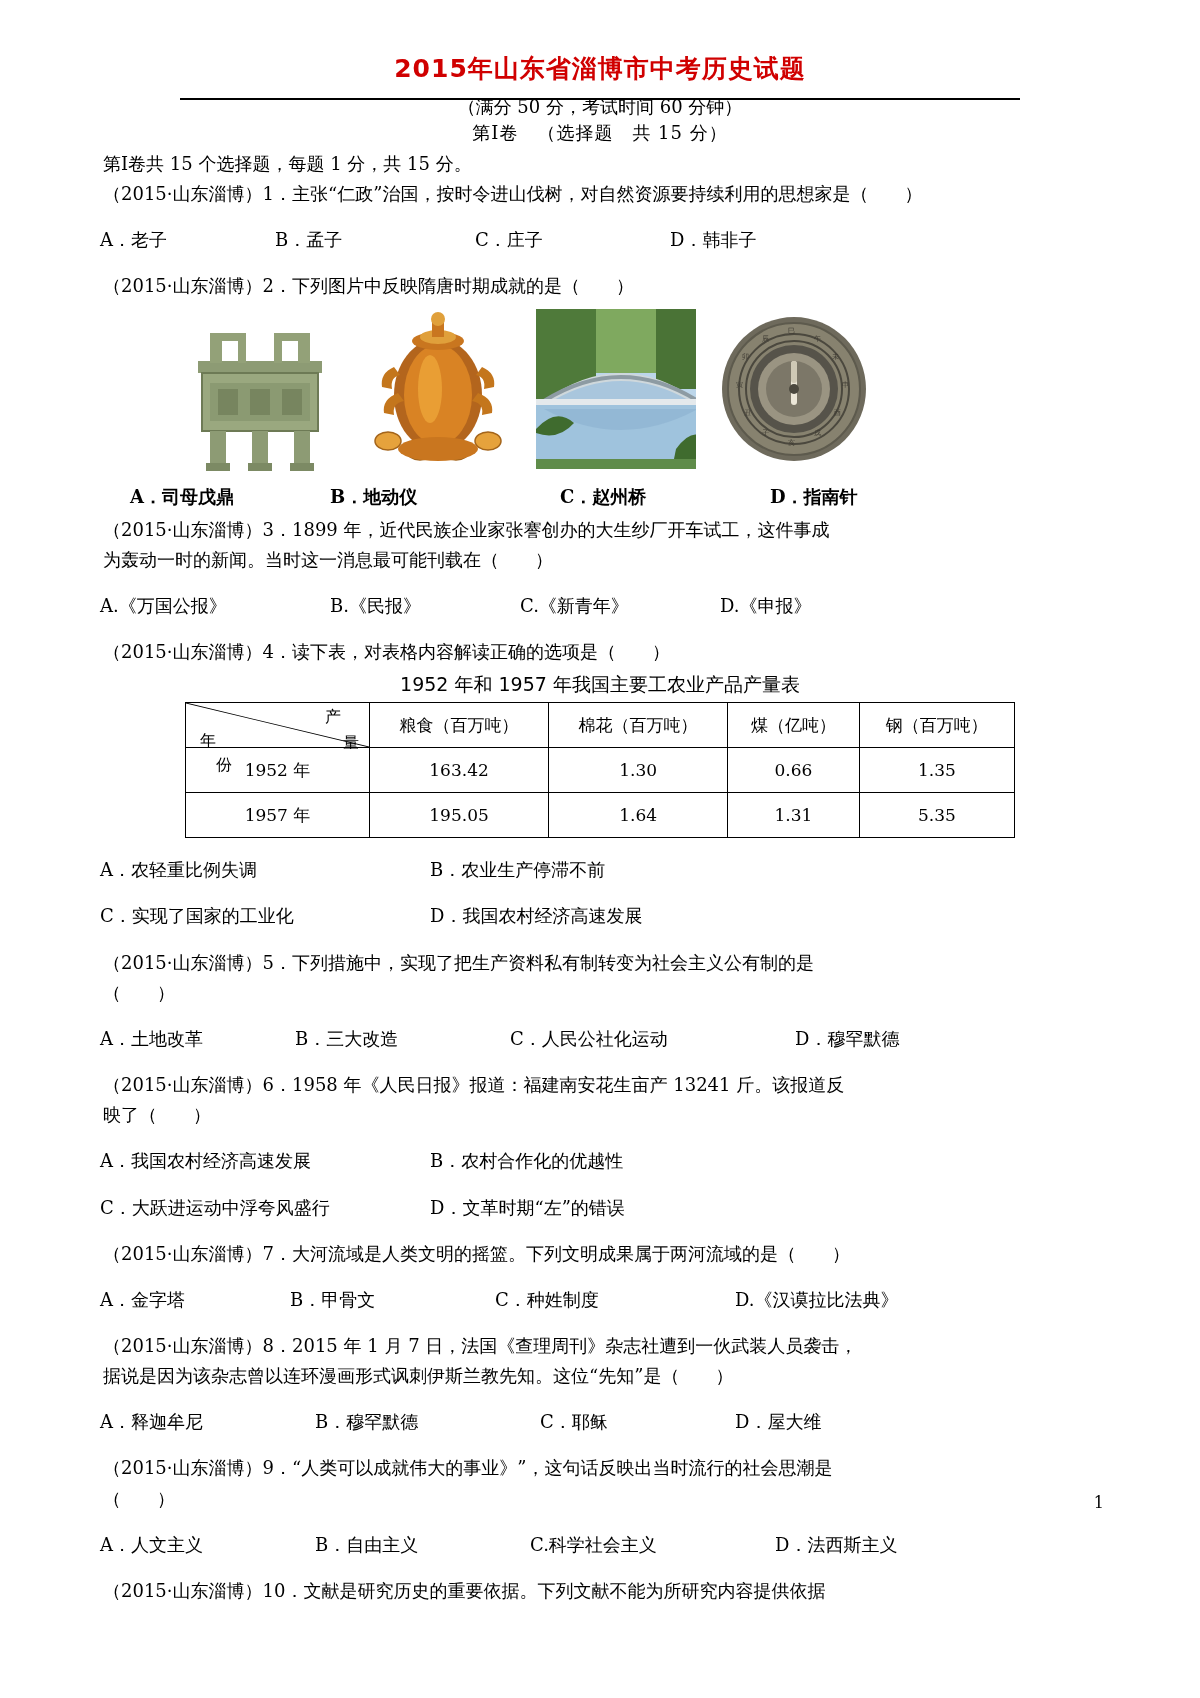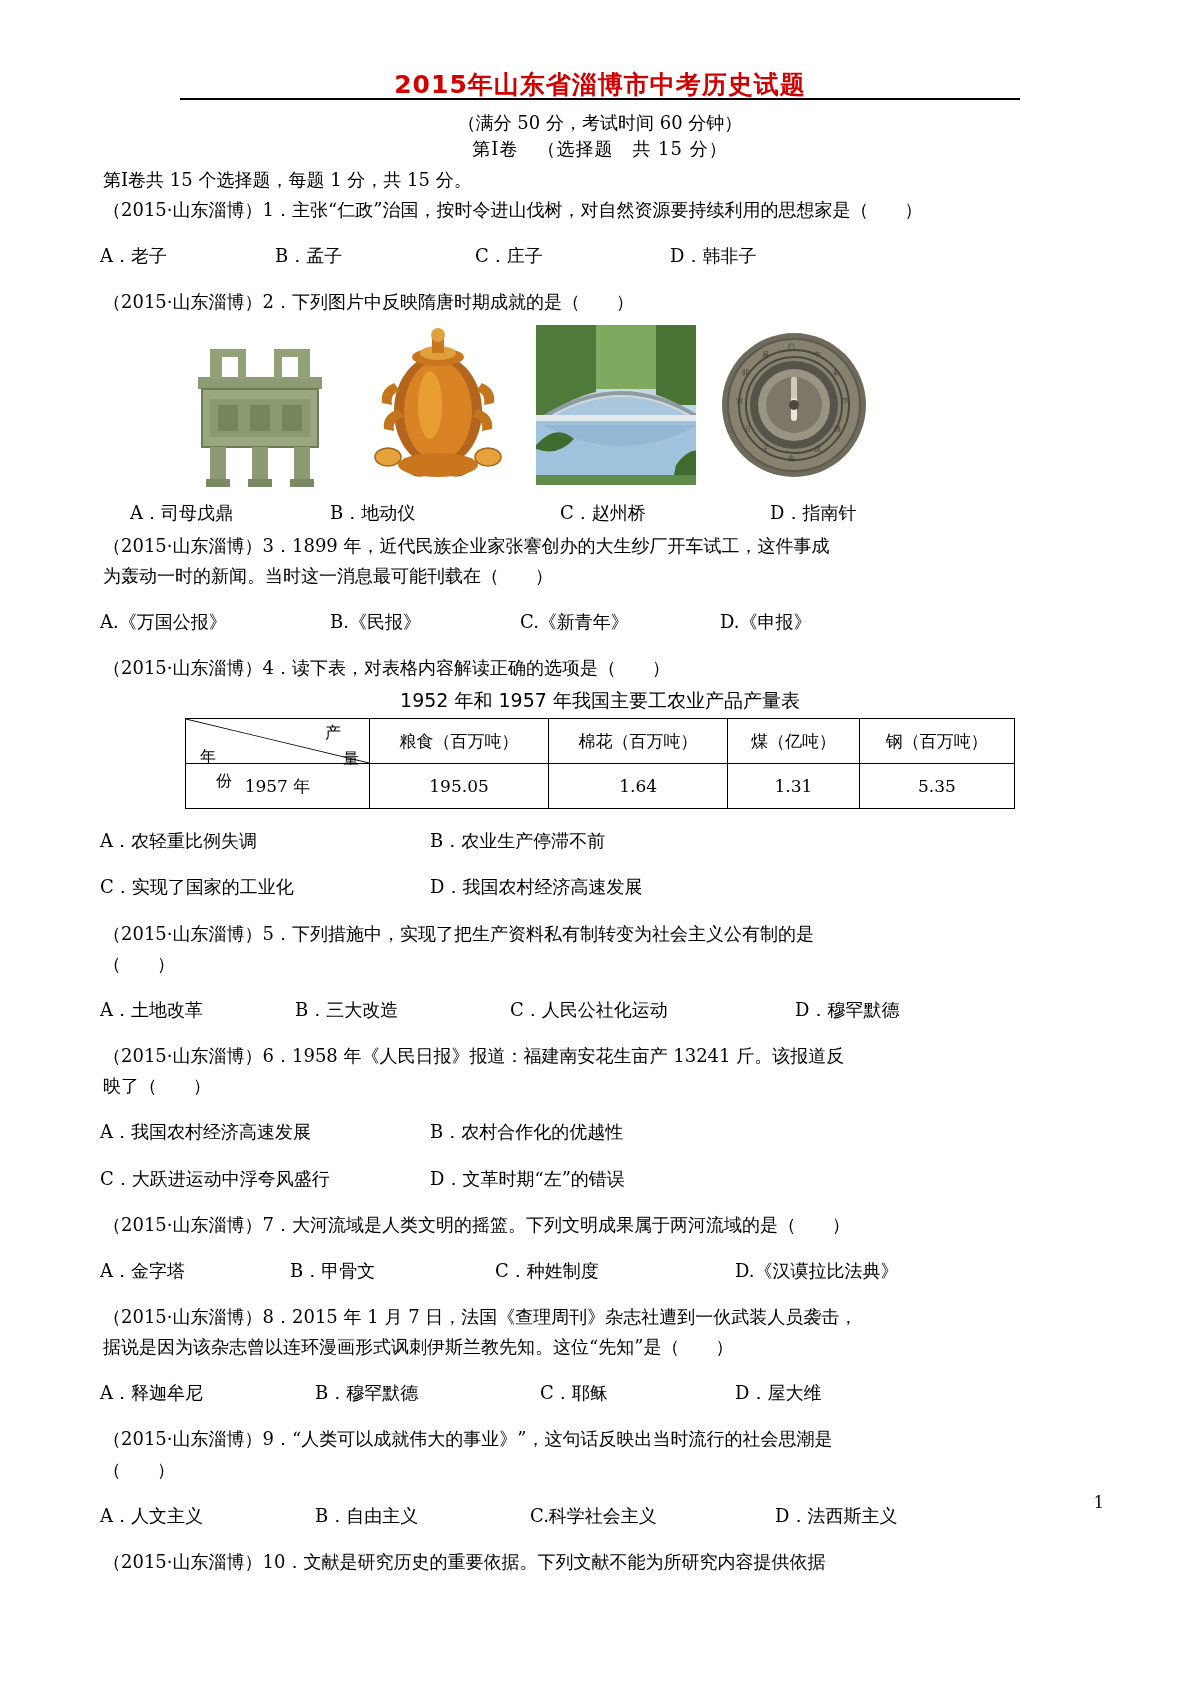--- a/index.html
+++ b/index.html
@@ -22,21 +22,21 @@
     padding: 0 100px;
   }
   .top-rule {
     position: absolute;
     left: 180px;
     right: 180px;
     top: 98px;
     border-top: 2px solid #000;
   }
   .content {
-    padding-top: 68px;
+    padding-top: 52px;
   }
   h1.doc-title {
     color: #d00000;
     font-size: 25px;
     font-weight: bold;
     text-align: center;
     margin: 0 0 10px 0;
     letter-spacing: 1px;
     font-family: "DejaVu Sans", "Liberation Sans", sans-serif;
   }
@@ -83,20 +83,21 @@
     width: 160px;
     height: 172px;
     position: relative;
     overflow: hidden;
   }
   .img-caption-row {
     display: flex;
     font-size: 18px;
     padding-left: 30px;
     margin: 4px 0 6px 0;
+    font-weight: bold;
   }
   .img-caption-row > span { display:inline-block; }
   .cap1 { width: 200px; }
   .cap2 { width: 230px; }
   .cap3 { width: 210px; }
 
   .table-title {
     text-align: center;
     font-size: 19px;
     margin: 6px 0 4px 0;
@@ -312,20 +313,27 @@
             <span class="lbl-amt">量</span>
             <span class="lbl-year">年</span>
             <span class="lbl-fen">份</span>
           </td>
           <td class="head-cell">粮食（百万吨）</td>
           <td class="head-cell">棉花（百万吨）</td>
           <td class="head-cell">煤（亿吨）</td>
           <td class="head-cell">钢（百万吨）</td>
         </tr>
         <tr>
+          <td>1952 年</td>
+          <td>163.42</td>
+          <td>1.30</td>
+          <td>0.66</td>
+          <td>1.35</td>
+        </tr>
+        <tr>
           <td>1957 年</td>
           <td>195.05</td>
           <td>1.64</td>
           <td>1.31</td>
           <td>5.35</td>
         </tr>
       </tbody>
     </table>
 
     <div class="opts">

